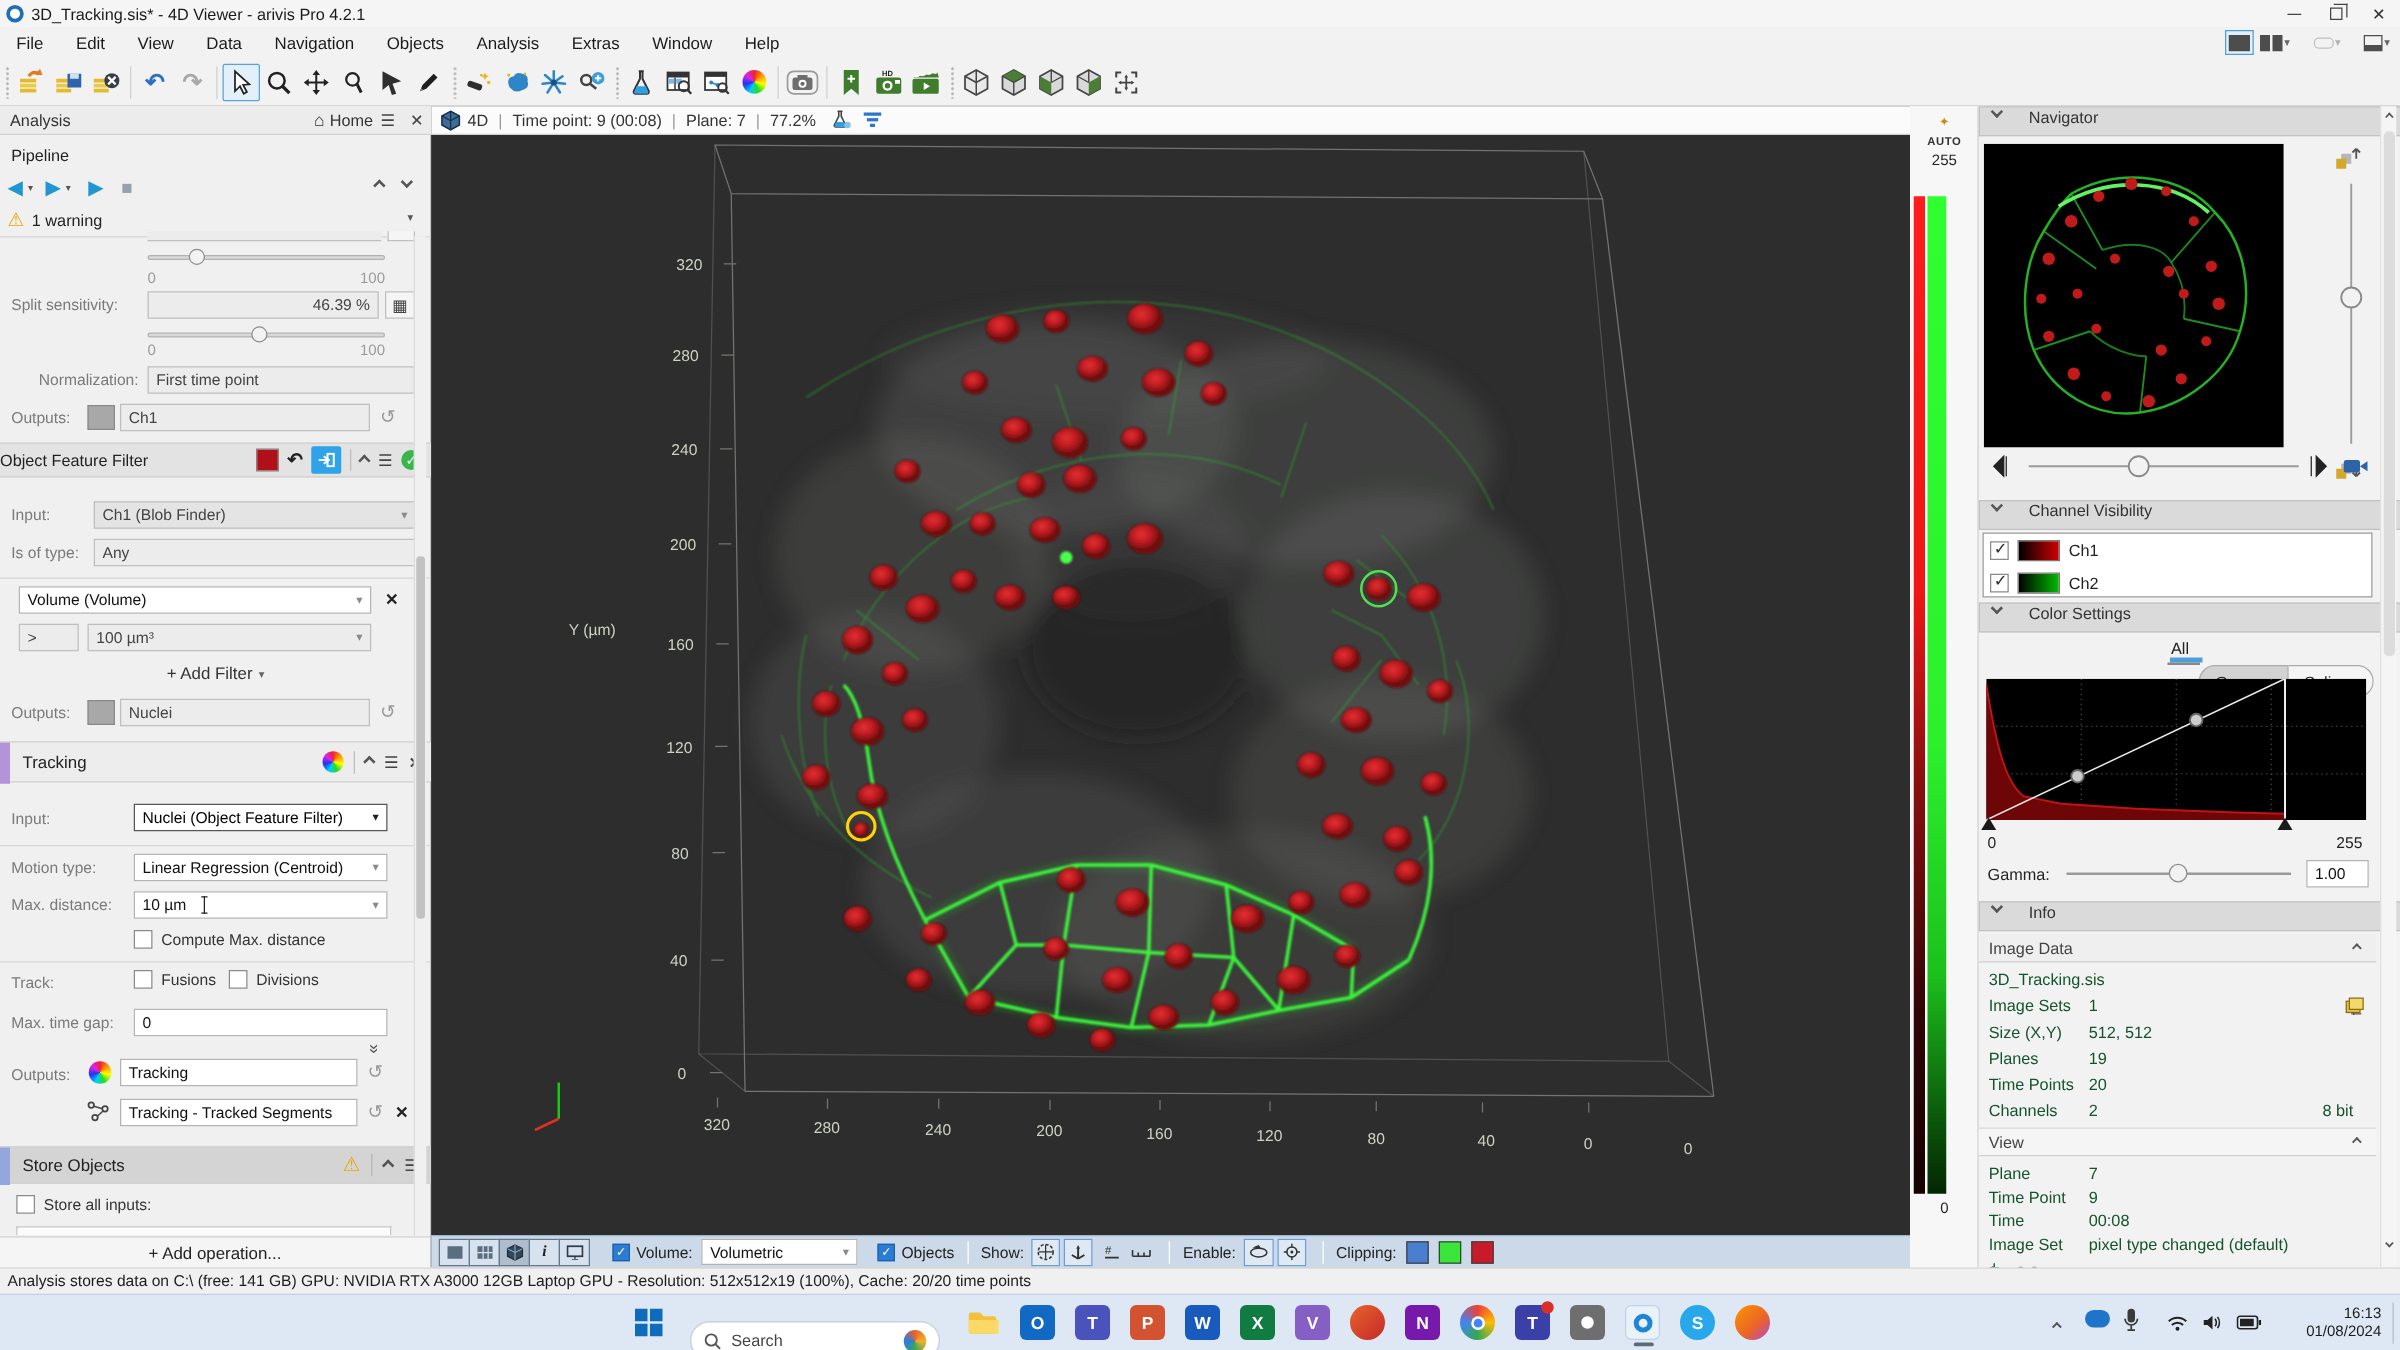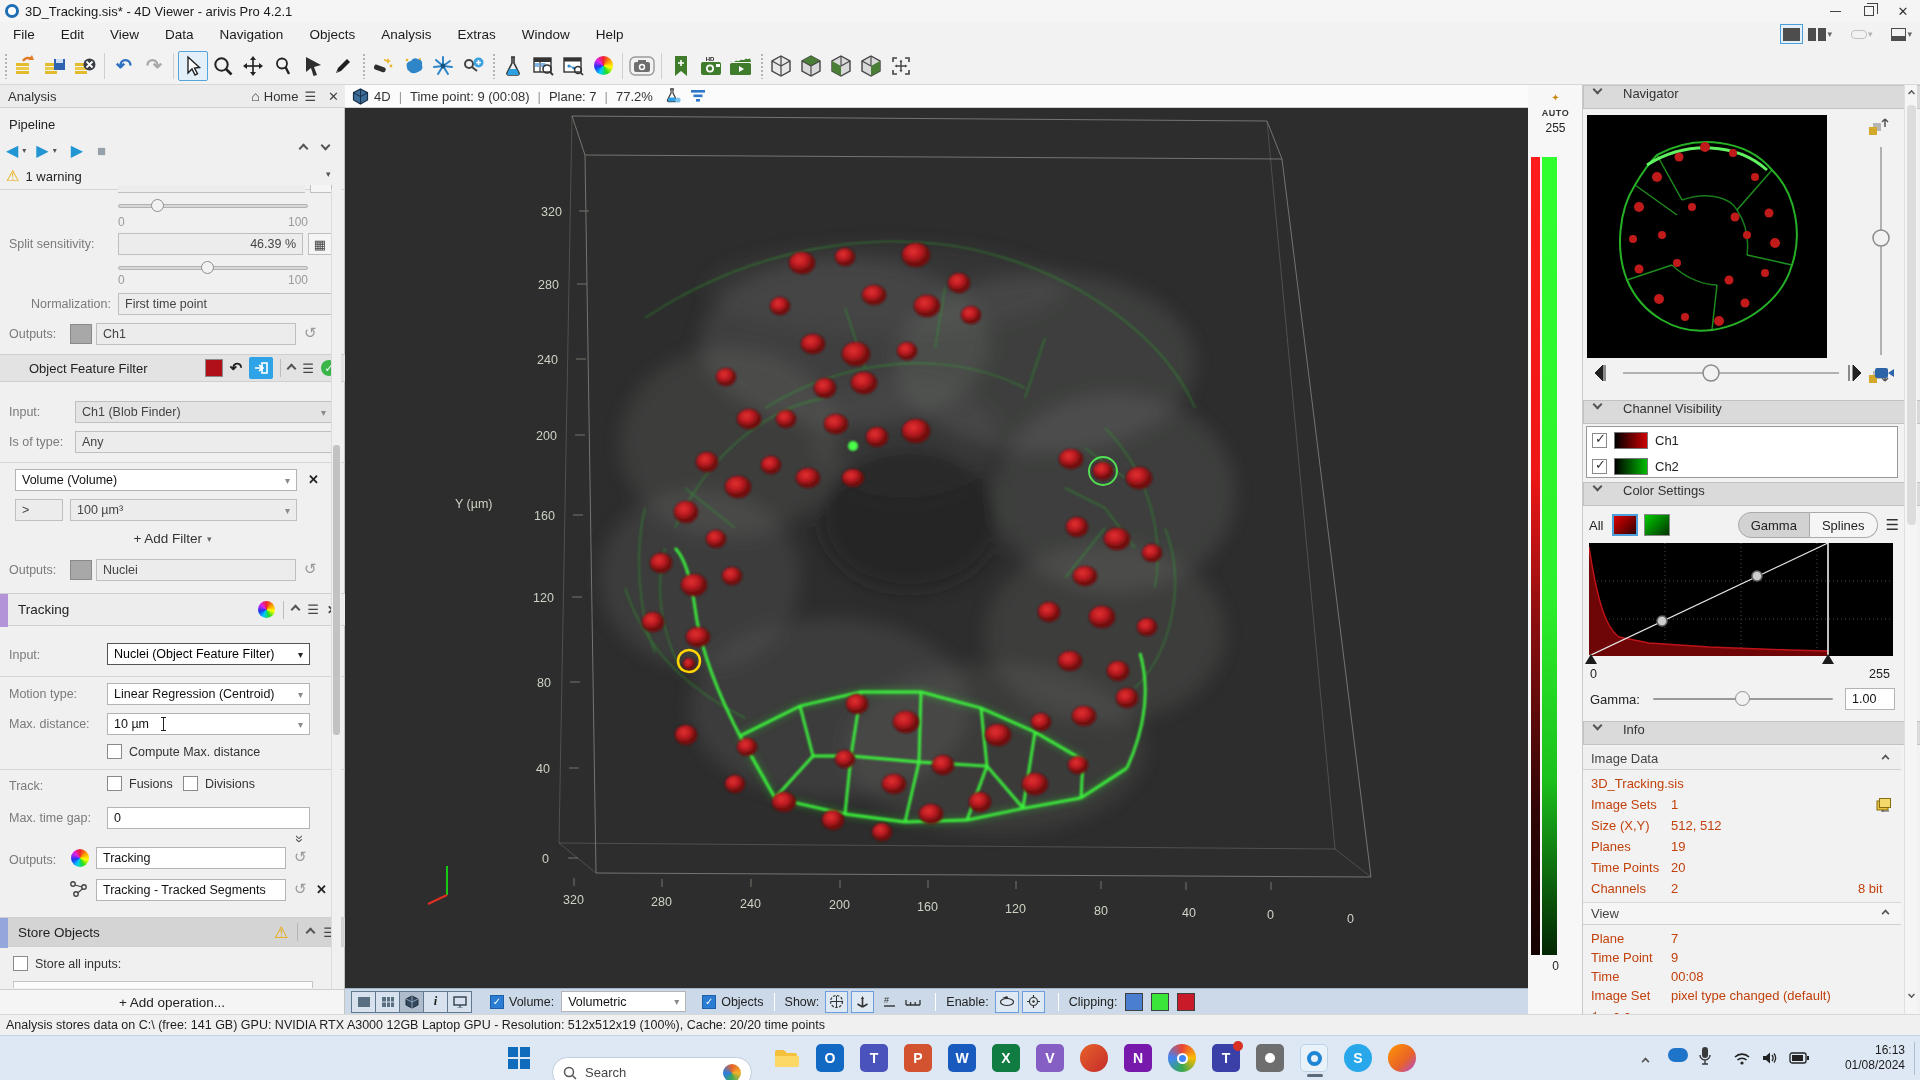--- a/index.html
+++ b/index.html
@@ -70,21 +70,21 @@
 
   
   #rightpanel { position:absolute; left:1583px; top:85px; width:337px; height:929px; background:#f2f2f2; }
   .rhead { position:absolute; left:0; width:362px; height:24px; background:#dadada; border:1px solid #c2c2c2; display:flex; align-items:flex-start; font-size:13px; color:#333; }
   .rhead .tt { margin-left:22px; }
   .chev { font-size:11px; color:#444; margin-left:10px; }
   .xr { margin-left:auto; margin-right:9px; color:#555; font-size:12px; }
   .gradsw-r { width:34px; height:17px; background:linear-gradient(to right,#000,#cf0000); border:1px solid #777; }
   .gradsw-g { width:34px; height:17px; background:linear-gradient(to right,#000,#00bb00); border:1px solid #777; }
   .seg { height:26px; display:flex; align-items:center; justify-content:center; font-size:13px; padding:0 12px; border:1px solid #aaa; background:#f5f5f5; }
-  .info-lbl { color:#c2410c; font-size:13px; }
+  .info-lbl { color:#14532d; font-size:13px; }
   .subhead { position:absolute; left:0; width:318px; height:23px; background:#efefef; border-bottom:1px solid #d0d0d0; display:flex; align-items:center; color:#444; font-size:13px;gap:14px; }
   .scrollbar-r { position:absolute; left:321px; top:0; width:13px; height:929px; background:#f5f5f5; border-left:1px solid #e0e0e0; }
 
   
   #statusbar { position:absolute; left:0; top:1014px; width:1920px; height:21px; background:#f0f0f0; border-top:1px solid #d8d8d8; display:flex; align-items:center; font-size:12.5px; color:#1d1d1d; padding-left:6px; }
   #taskbar { position:absolute; left:0; top:1035px; width:1920px; height:45px; background:#dde8f4; border-top:1px solid #c4d2e2; }
   .tk-ic { position:absolute; top:8px; width:28px; height:28px; border-radius:5px; display:flex; align-items:center; justify-content:center; color:#fff; font-weight:bold; font-size:14px; }
   .tray-txt { font-size:12px; color:#1b1b1b; text-align:right; line-height:1.25; }
   .startsq { display:grid; grid-template-columns:10px 10px; grid-gap:2px; }
   .startsq i { width:10px; height:10px; background:#0f6cbd; }
@@ -421,21 +421,21 @@
       </div>
 
     <span class="abs label" style="left:9px;top:242px;">Outputs:</span>
     <div class="abs swatch" style="left:70px;top:239px;width:22px;height:20px;background:#a8a8a8;"></div>
     <div class="abs field" style="left:96px;top:238px;width:200px;">
         <span>Ch1</span>
       </div>
     <span class="abs" style="left:304px;top:239px;font-size:15px;color:#9a9a9a;">↺</span>
 
     <div class="sechead" style="top:269px;">
-      <span style="padding-left:29px;font-size:13px;color:#222;">Object Feature Filter</span>
+      <span style="padding-left:0;font-size:13px;color:#222;">Object Feature Filter</span>
       <div style="margin-left:auto;display:flex;align-items:center;gap:7px;padding-right:8px;">
         <div class="swatch" style="background:#b01018;"></div>
         <span style="font-size:15px;color:#222;font-weight:bold;">↶</span>
         <div class="bluebtn">
             <svg width="14" height="12">
               <rect x="8" y="1" width="5" height="10" fill="none" stroke="#fff" stroke-width="1.6"></rect>
               <path d="M1 6 h7 M5 3 l4 3 -4 3" stroke="#fff" stroke-width="1.6" fill="none"></path>
             </svg>
           </div>
         <div style="width:1px;height:18px;background:#bdbdbd;"></div>
@@ -956,21 +956,21 @@
         <span class="gradsw-g"></span>
         <span style="font-size:13px;">Ch2</span>
       </div>
     </div>
 
     <div class="rhead" style="top:397px;">
       <span class="chv-d chev"></span>
       <span class="tt">Color Settings</span>
       <span class="xr">✕</span>
     </div>
-    <div class="abs row" style="left:6px;top:426px;width:310px;height:28px;">
+    <div class="abs row" style="left:6px;top:426px;width:310px;height:28px;flex-direction:column;">
       <span style="font-size:13px;">All</span>
       <span style="width:26px;height:22px;margin-left:9px;background:linear-gradient(135deg,#d00 0%,#300 100%);border:2px solid #4d9fdb;"></span>
       <span style="width:26px;height:22px;margin-left:6px;background:linear-gradient(135deg,#0c0 0%,#030 100%);border:1px solid #888;"></span>
       <div style="margin-left:auto;display:flex;">
         <span class="seg" style="background:#d2d2d2;border-radius:13px 0 0 13px;">Gamma</span>
         <span class="seg" style="border-left:none;border-radius:0 13px 13px 0;">Splines</span>
       </div>
       <span style="font-size:15px;color:#333;margin-left:8px;">☰</span>
     </div>
     <svg class="abs" style="left:6px;top:458px;" width="304" height="113">

